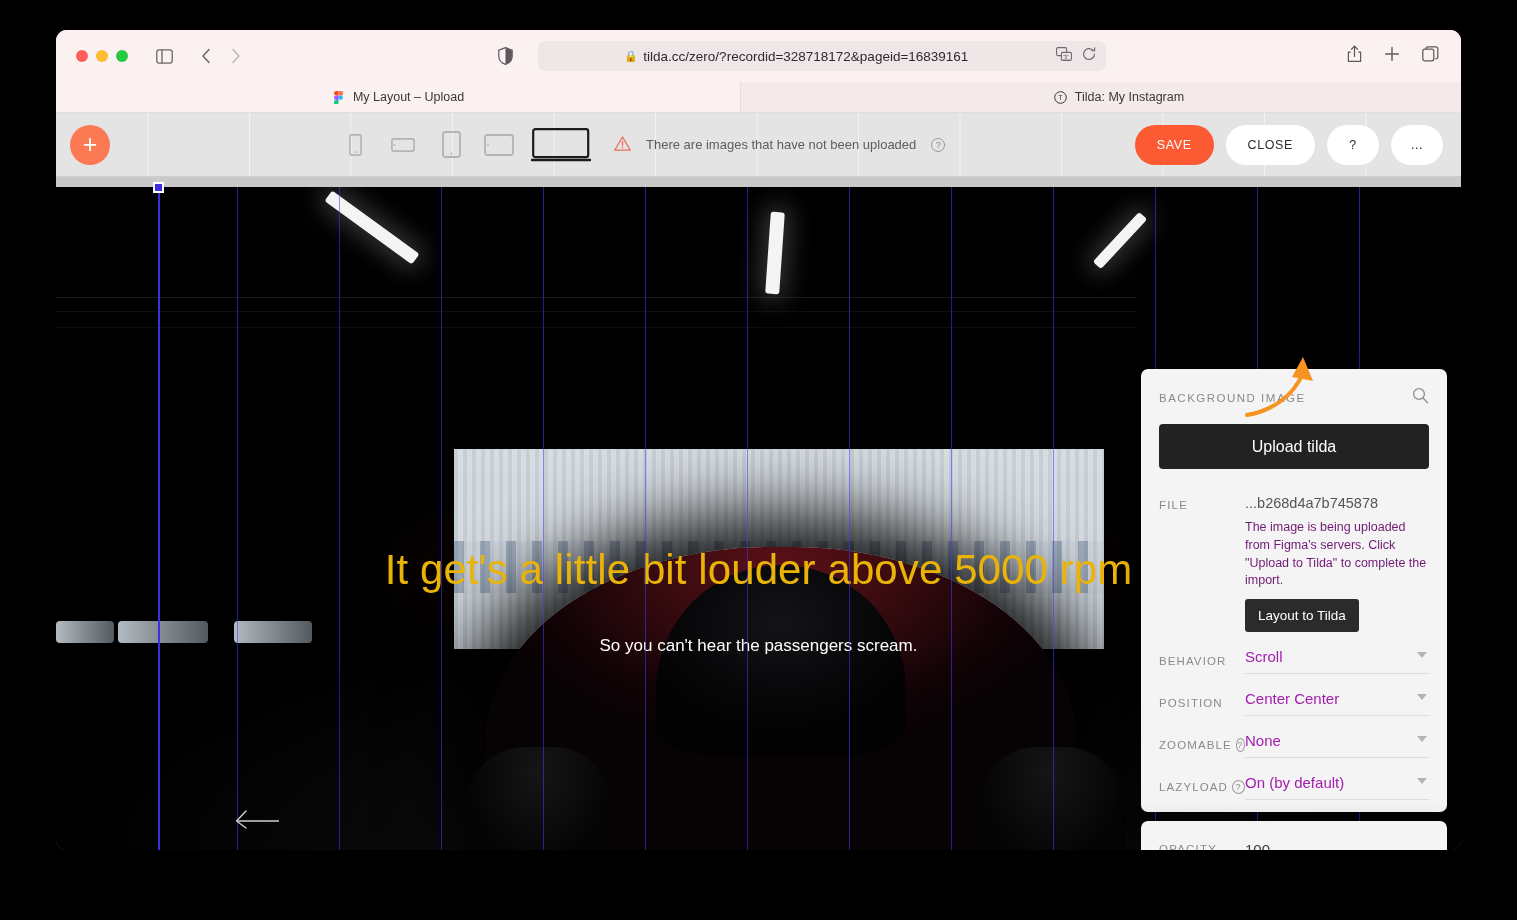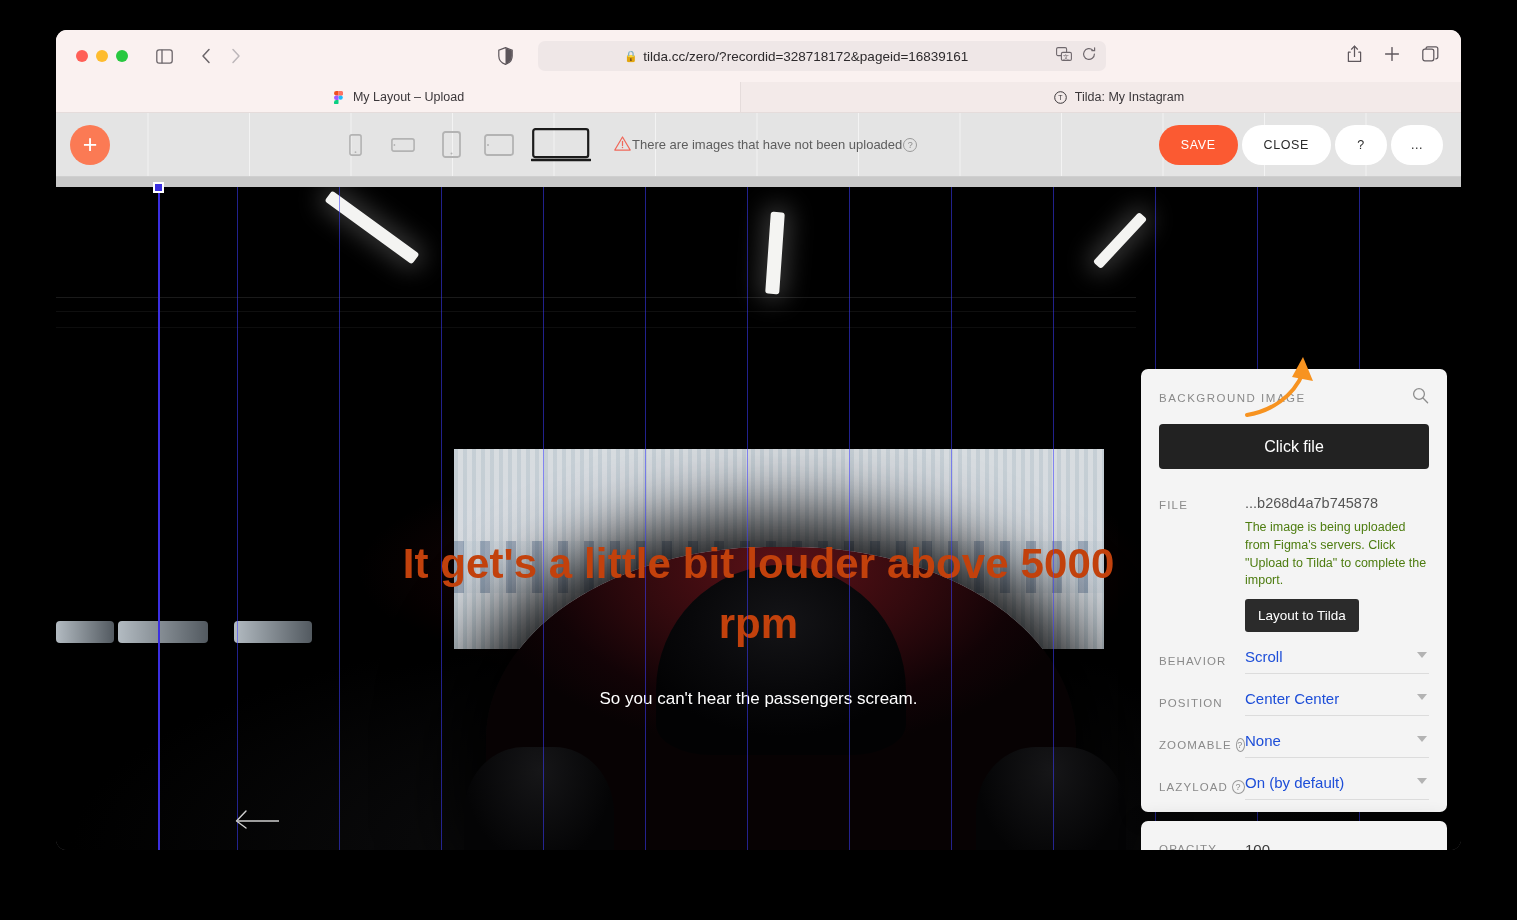--- a/index.html
+++ b/index.html
@@ -105,31 +105,31 @@
   #device-switcher { position: relative; display: flex; align-items: center; gap: 14px; margin-left: 228px; }
   .device-btn {
     width: 34px; height: 36px;
     display: flex; align-items: center; justify-content: center;
     color: #b3b3b3; background: none; border: none; cursor: pointer;
   }
   .device-btn.active { color: #1b1b1b; }
 
   #upload-warning {
     position: relative;
-    display: flex; align-items: center; gap: 1px;
+    display: flex; align-items: center; gap: 15px;
     margin-left: 22px;
     font-size: 13px; color: #5d5d5d;
   }
   .q-circle {
     width: 14px; height: 14px; border-radius: 50%;
     border: 1px solid #9a9a9a; color: #8a8a8a;
     font-size: 9px; display: inline-flex; align-items: center; justify-content: center;
   }
 
-  #toolbar-actions { position: relative; display: flex; align-items: center; gap: 4px; margin-left: auto; margin-right: 18px; }
+  #toolbar-actions { position: relative; display: flex; align-items: center; gap: 12px; margin-left: auto; margin-right: 18px; }
   .pill {
     height: 40px; border-radius: 20px;
     background: #fff; border: none;
     font-size: 12.5px; letter-spacing: .6px; color: #2b2b2b;
     padding: 0 22px; cursor: pointer;
     display: flex; align-items: center; justify-content: center;
   }
   .pill.primary { background: #fb5a32; color: #fff; }
   .pill.round { width: 52px; padding: 0; }
 
@@ -206,22 +206,22 @@
   #panel-b { left: 62px; width: 90px; }
   #panel-c { left: 178px; width: 78px; }
   #beam-rail {
     position: absolute; left: 0; top: 110px; width: 1080px; height: 1px;
     background: rgba(255,255,255,.10);
     box-shadow: 0 14px 0 rgba(255,255,255,.06), 0 30px 0 rgba(255,255,255,.05);
   }
 
   #hero-text { position: absolute; left: 0; right: 0; top: 345px; text-align: center; pointer-events: none; }
   #hero-headline {
-    font-size: 42px; font-weight: 700; color: #c2410c; line-height: 1.42;
-    max-width: 760px; margin: 12px auto; letter-spacing: .1px;
+    font-size: 42px; font-weight: 400; color: #eab308; line-height: 1.42;
+    max-width: 760px; margin: 18px auto; letter-spacing: .1px;
   }
   #hero-subtitle { margin-top: 36px; font-size: 17px; color: #fff; font-weight: 400; }
 
   
   .vguide { position: absolute; top: 10px; bottom: 0; width: 1px; background: rgba(60,60,255,.55); z-index: 5; }
   #guide-main { background: #3b2fe0; width: 2px; }
   #guide-handle {
     position: absolute; top: 5px; width: 11px; height: 11px;
     background: #3b2fe0; z-index: 7;
     box-shadow: inset 0 0 0 2px #fff;
@@ -246,31 +246,31 @@
   #upload-file-button {
     display: block; width: 100%; height: 45px; margin-top: 16px;
     background: #222; color: #fff; border: none; border-radius: 4px;
     font-size: 16px; cursor: pointer;
   }
 
   .field-row { display: flex; margin-top: 26px; }
   .field-label { width: 86px; flex-shrink: 0; font-size: 11.5px; letter-spacing: 1.2px; color: #8a8a8a; padding-top: 4px; display: flex; align-items: flex-start; gap: 4px; }
   .field-value { flex: 1; font-size: 14.5px; color: #555; }
 
-  #file-warning { color: #4d7c0f; font-size: 12.5px; line-height: 1.42; margin-top: 8px; }
+  #file-warning { color: #701a75; font-size: 12.5px; line-height: 1.42; margin-top: 8px; }
   #upload-to-tilda-button {
     margin-top: 9px; background: #2b2b2b; color: #fff;
     border: none; border-radius: 3px; padding: 9px 13px;
     font-size: 13.5px; cursor: pointer;
   }
 
   .select-row { display: flex; align-items: center; margin-top: 16px; }
   .select-label { width: 86px; flex-shrink: 0; font-size: 11.5px; letter-spacing: 1.1px; color: #8a8a8a; display: flex; align-items: center; gap: 4px; }
   .select-ctl { flex: 1; position: relative; border-bottom: 1px solid #dcdcdc; padding: 0 18px 7px 0; }
-  .select-val { font-size: 15px; color: #1d4ed8; }
+  .select-val { font-size: 15px; color: #a21caf; }
   .caret { position: absolute; right: 2px; top: 4px; width: 0; height: 0; border-left: 5.5px solid transparent; border-right: 5.5px solid transparent; border-top: 6px solid #b3b3b3; }
 
   #panel-style-card { padding: 20px 18px 14px 18px; position: relative; overflow: hidden; }
   .slider-row { display: flex; margin-bottom: 18px; }
   .slider-label { width: 86px; flex-shrink: 0; font-size: 11.5px; letter-spacing: 1.2px; color: #8a8a8a; padding-top: 2px; }
   .slider-body { flex: 1; }
   .slider-num { font-size: 15px; color: #3d3d3d; margin-bottom: 5px; }
 
   #panel-arrow { position: absolute; left: 104px; top: -58px; z-index: 3; pointer-events: none; }
 </style>
@@ -486,21 +486,21 @@
         <div id="panel-header">
           <span class="section-title">BACKGROUND IMAGE</span>
           <span>
             <svg width="17" height="17" viewBox="0 0 17 17" fill="none" stroke="#8e8e8e" stroke-width="1.3" stroke-linecap="round">
                 <circle cx="7" cy="7" r="5.4"></circle>
                 <line x1="11" y1="11" x2="15.6" y2="15.8"></line>
               </svg>
           </span>
         </div>
 
-        <button id="upload-file-button">Click file</button>
+        <button id="upload-file-button">Upload tilda</button>
 
         <div class="field-row">
           <span class="field-label">FILE</span>
           <div class="field-value">
             <div>...b268d4a7b745878</div>
             <div id="file-warning">The image is being uploaded from Figma's servers. Click "Upload to Tilda" to complete the import.</div>
             <button id="upload-to-tilda-button">Layout to Tilda</button>
           </div>
         </div>
 

